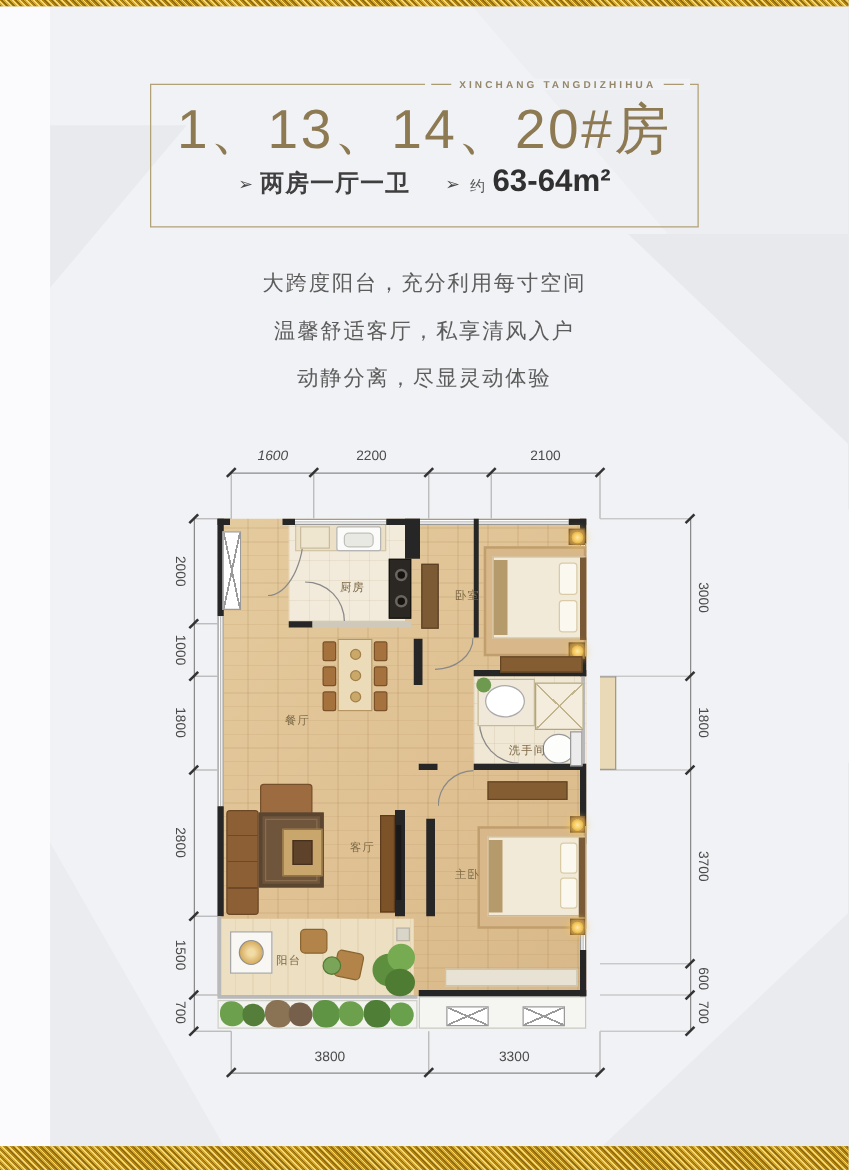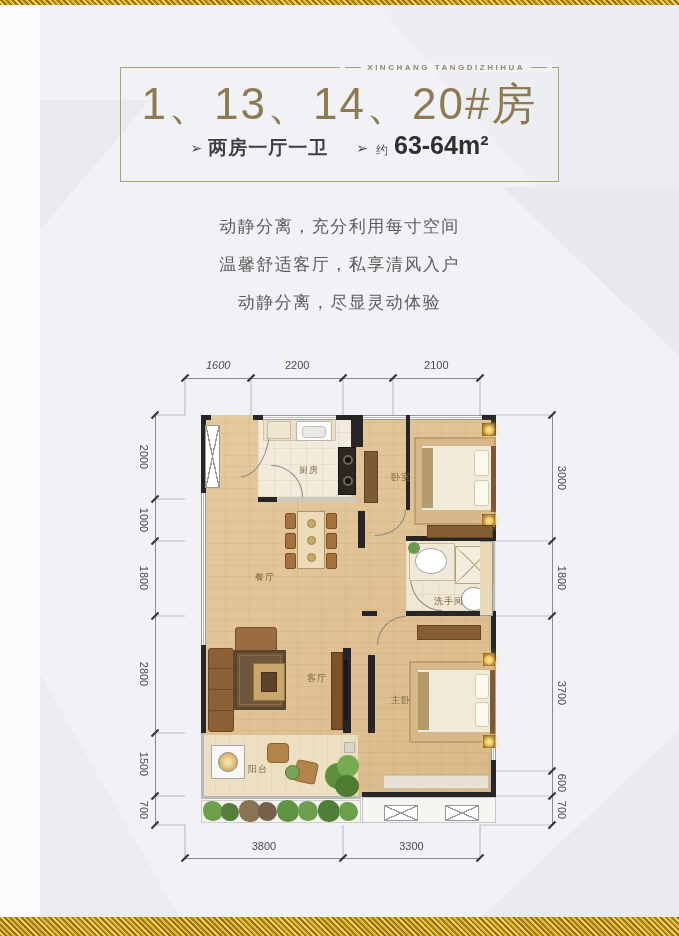--- a/index.html
+++ b/index.html
@@ -58,21 +58,21 @@
   #dim-left .tick{left:18px;width:30px;height:1px;background:#b5b5b5;transform:translateY(-.5px);}
   #dim-left .slash{left:18px;width:10px;height:2px;background:#333;transform:translate(-5px,-1px) rotate(-45deg);}
   #dim-right{left:480px;top:415px;width:88px;height:410px;}
   #dim-right::before{content:"";position:absolute;top:0;bottom:0;left:72px;width:1px;background:#8a8a8a;}
   #dim-right .seg{left:0;width:100%;}
   #dim-right .dlab{top:50%;left:76px;transform:translateY(-50%);writing-mode:vertical-rl;}
   #dim-right .tick{left:0;width:72px;height:1px;background:#c2c2c2;transform:translateY(-.5px);}
   #dim-right .slash{left:72px;width:10px;height:2px;background:#333;transform:translate(-5px,-1px) rotate(-45deg);}
 
   
-  .plan{position:absolute;left:201px;top:415px;width:353px;height:410px;}
+  .plan{position:absolute;left:174px;top:415px;width:353px;height:410px;}
   .plan div,.plan span,.plan i{position:absolute;box-sizing:border-box;}
   .wood{background:
     repeating-linear-gradient(90deg,rgba(150,110,60,.12) 0 1px,transparent 1px 24px),
     repeating-linear-gradient(0deg,rgba(150,110,60,.10) 0 1px,transparent 1px 11px),
     linear-gradient(135deg,#e4cb9e 0%,#dfc193 55%,#d8b888 100%);}
   .tile{background:
     repeating-linear-gradient(90deg,rgba(160,140,100,.12) 0 1px,transparent 1px 16px),
     repeating-linear-gradient(0deg,rgba(160,140,100,.12) 0 1px,transparent 1px 16px),#f2ebdb;}
   .wall{background:#262626;}
   .wallg{background:#b9b9b9;}
@@ -126,21 +126,21 @@
       </span>
       <span class="tag">
         <i class="arrow">➢</i>
         <em class="approx">约</em>
         <strong class="area-value">63-64m²</strong>
       </span>
     </div>
   </div>
 
   <div class="desc">
-    <p>动静分离，充分利用每寸空间</p>
+    <p>大跨度阳台，充分利用每寸空间</p>
     <p>温馨舒适客厅，私享清风入户</p>
     <p>动静分离，尽显灵动体验</p>
   </div>
 
   <div class="dim" id="dim-top">
       <div class="seg" style="left: 0%; width: 22.5352%; font-style: italic;">
         <span class="dlab">1600</span>
       </div>
       <div class="seg" style="left: 22.5352%; width: 30.9859%;">
         <span class="dlab">2200</span>

